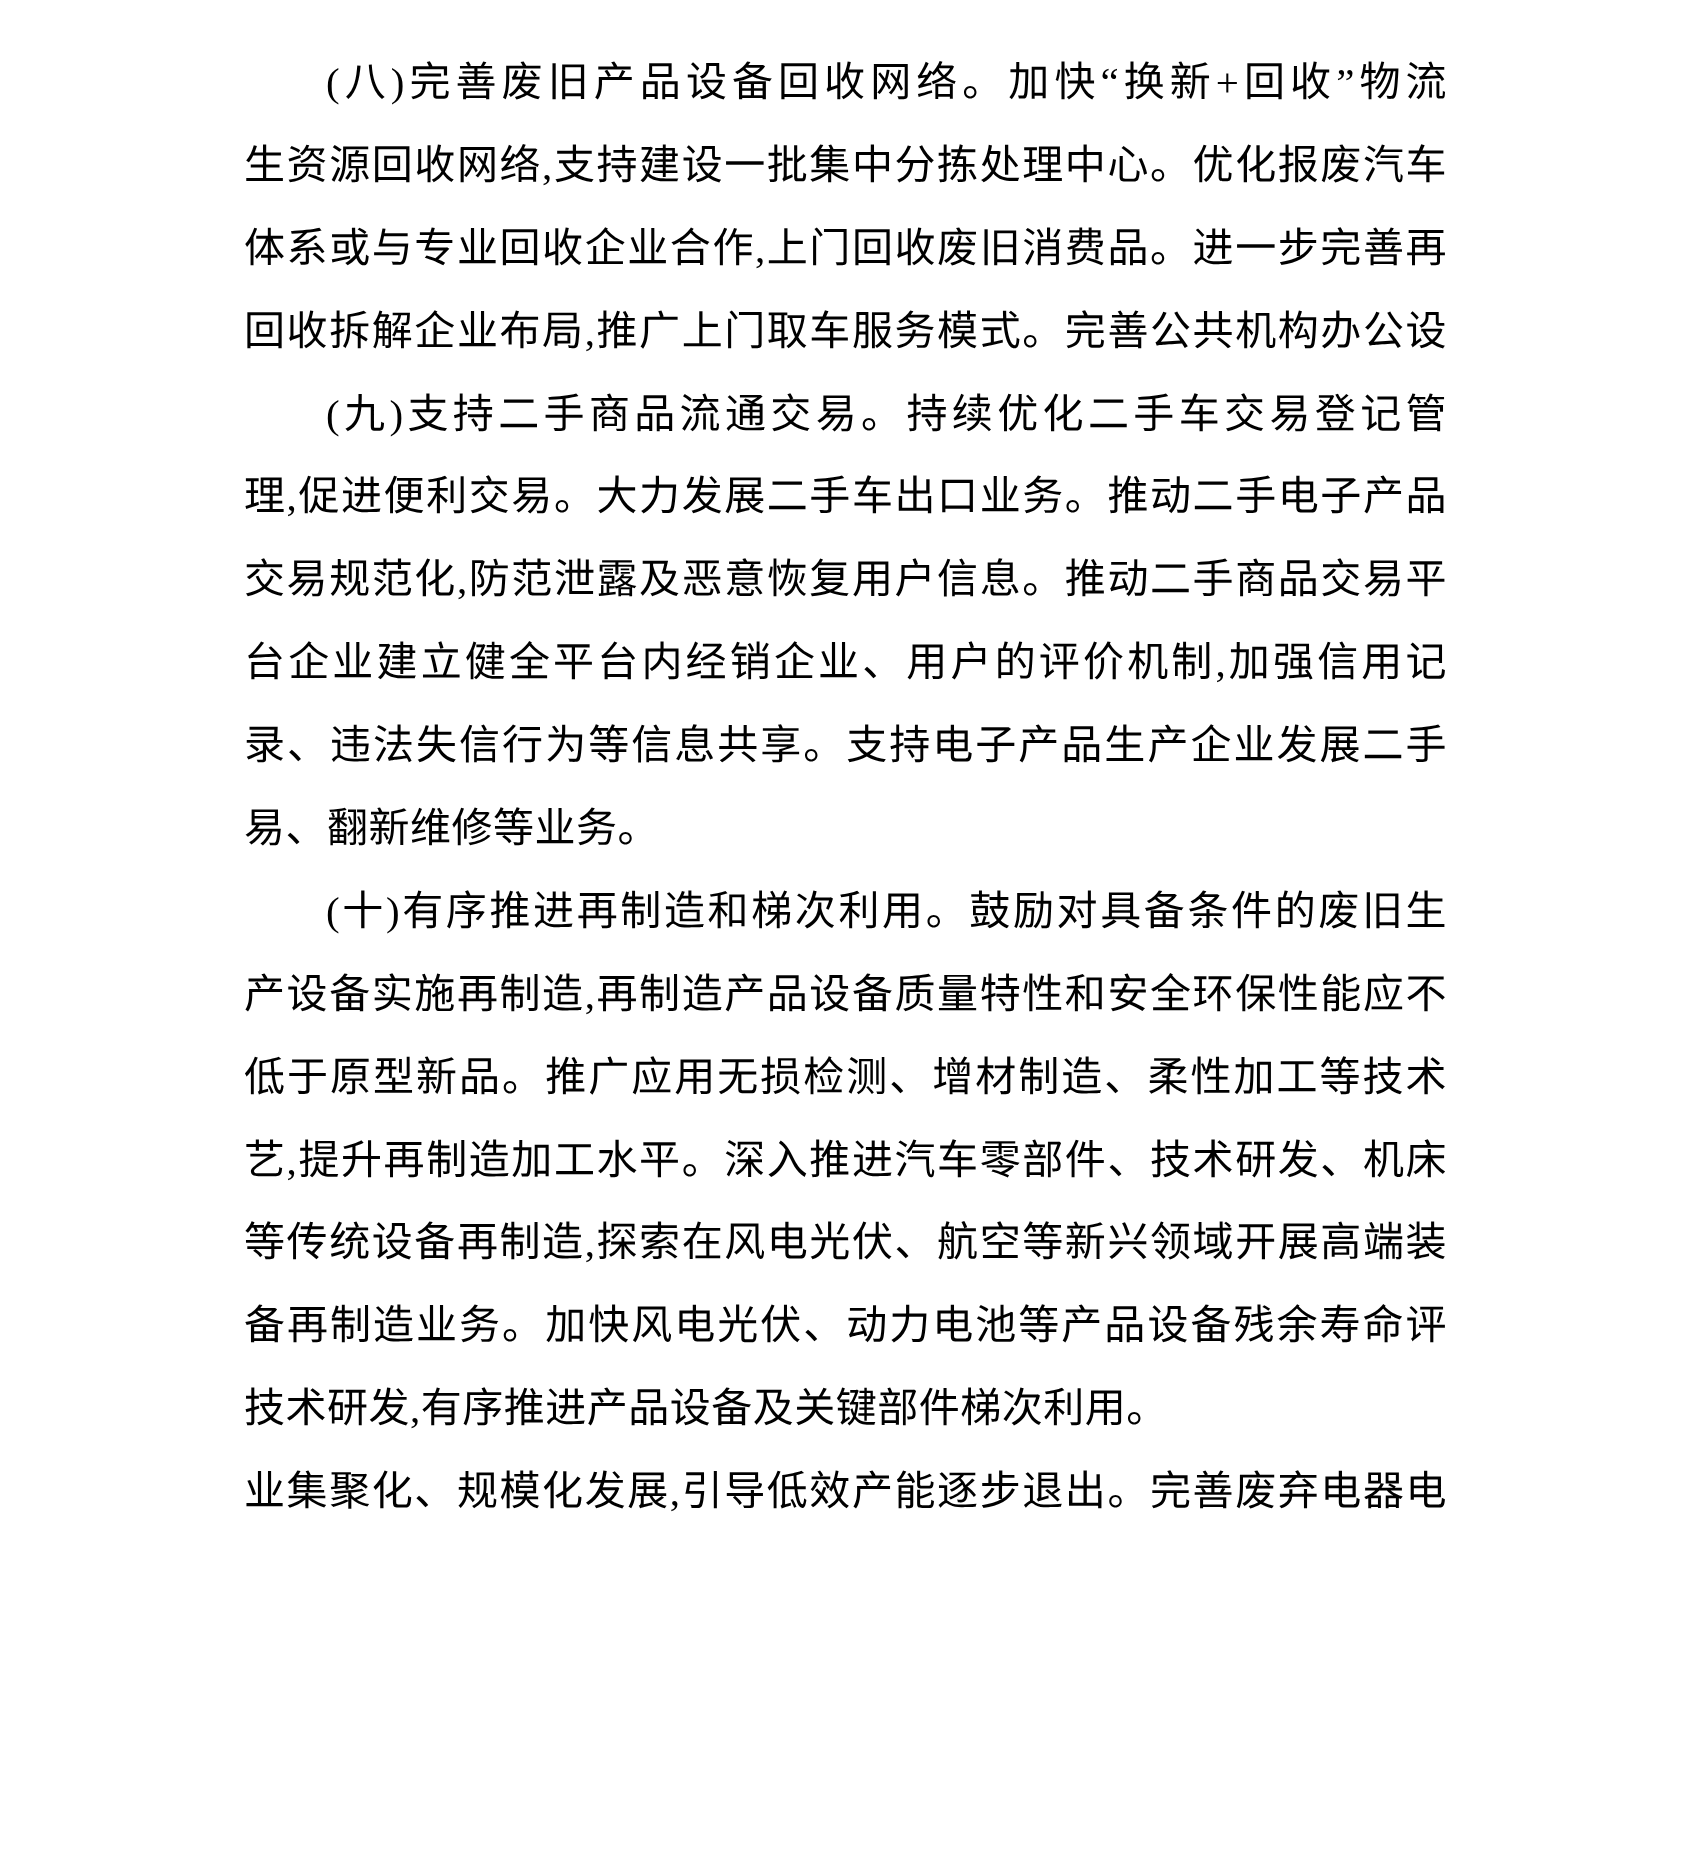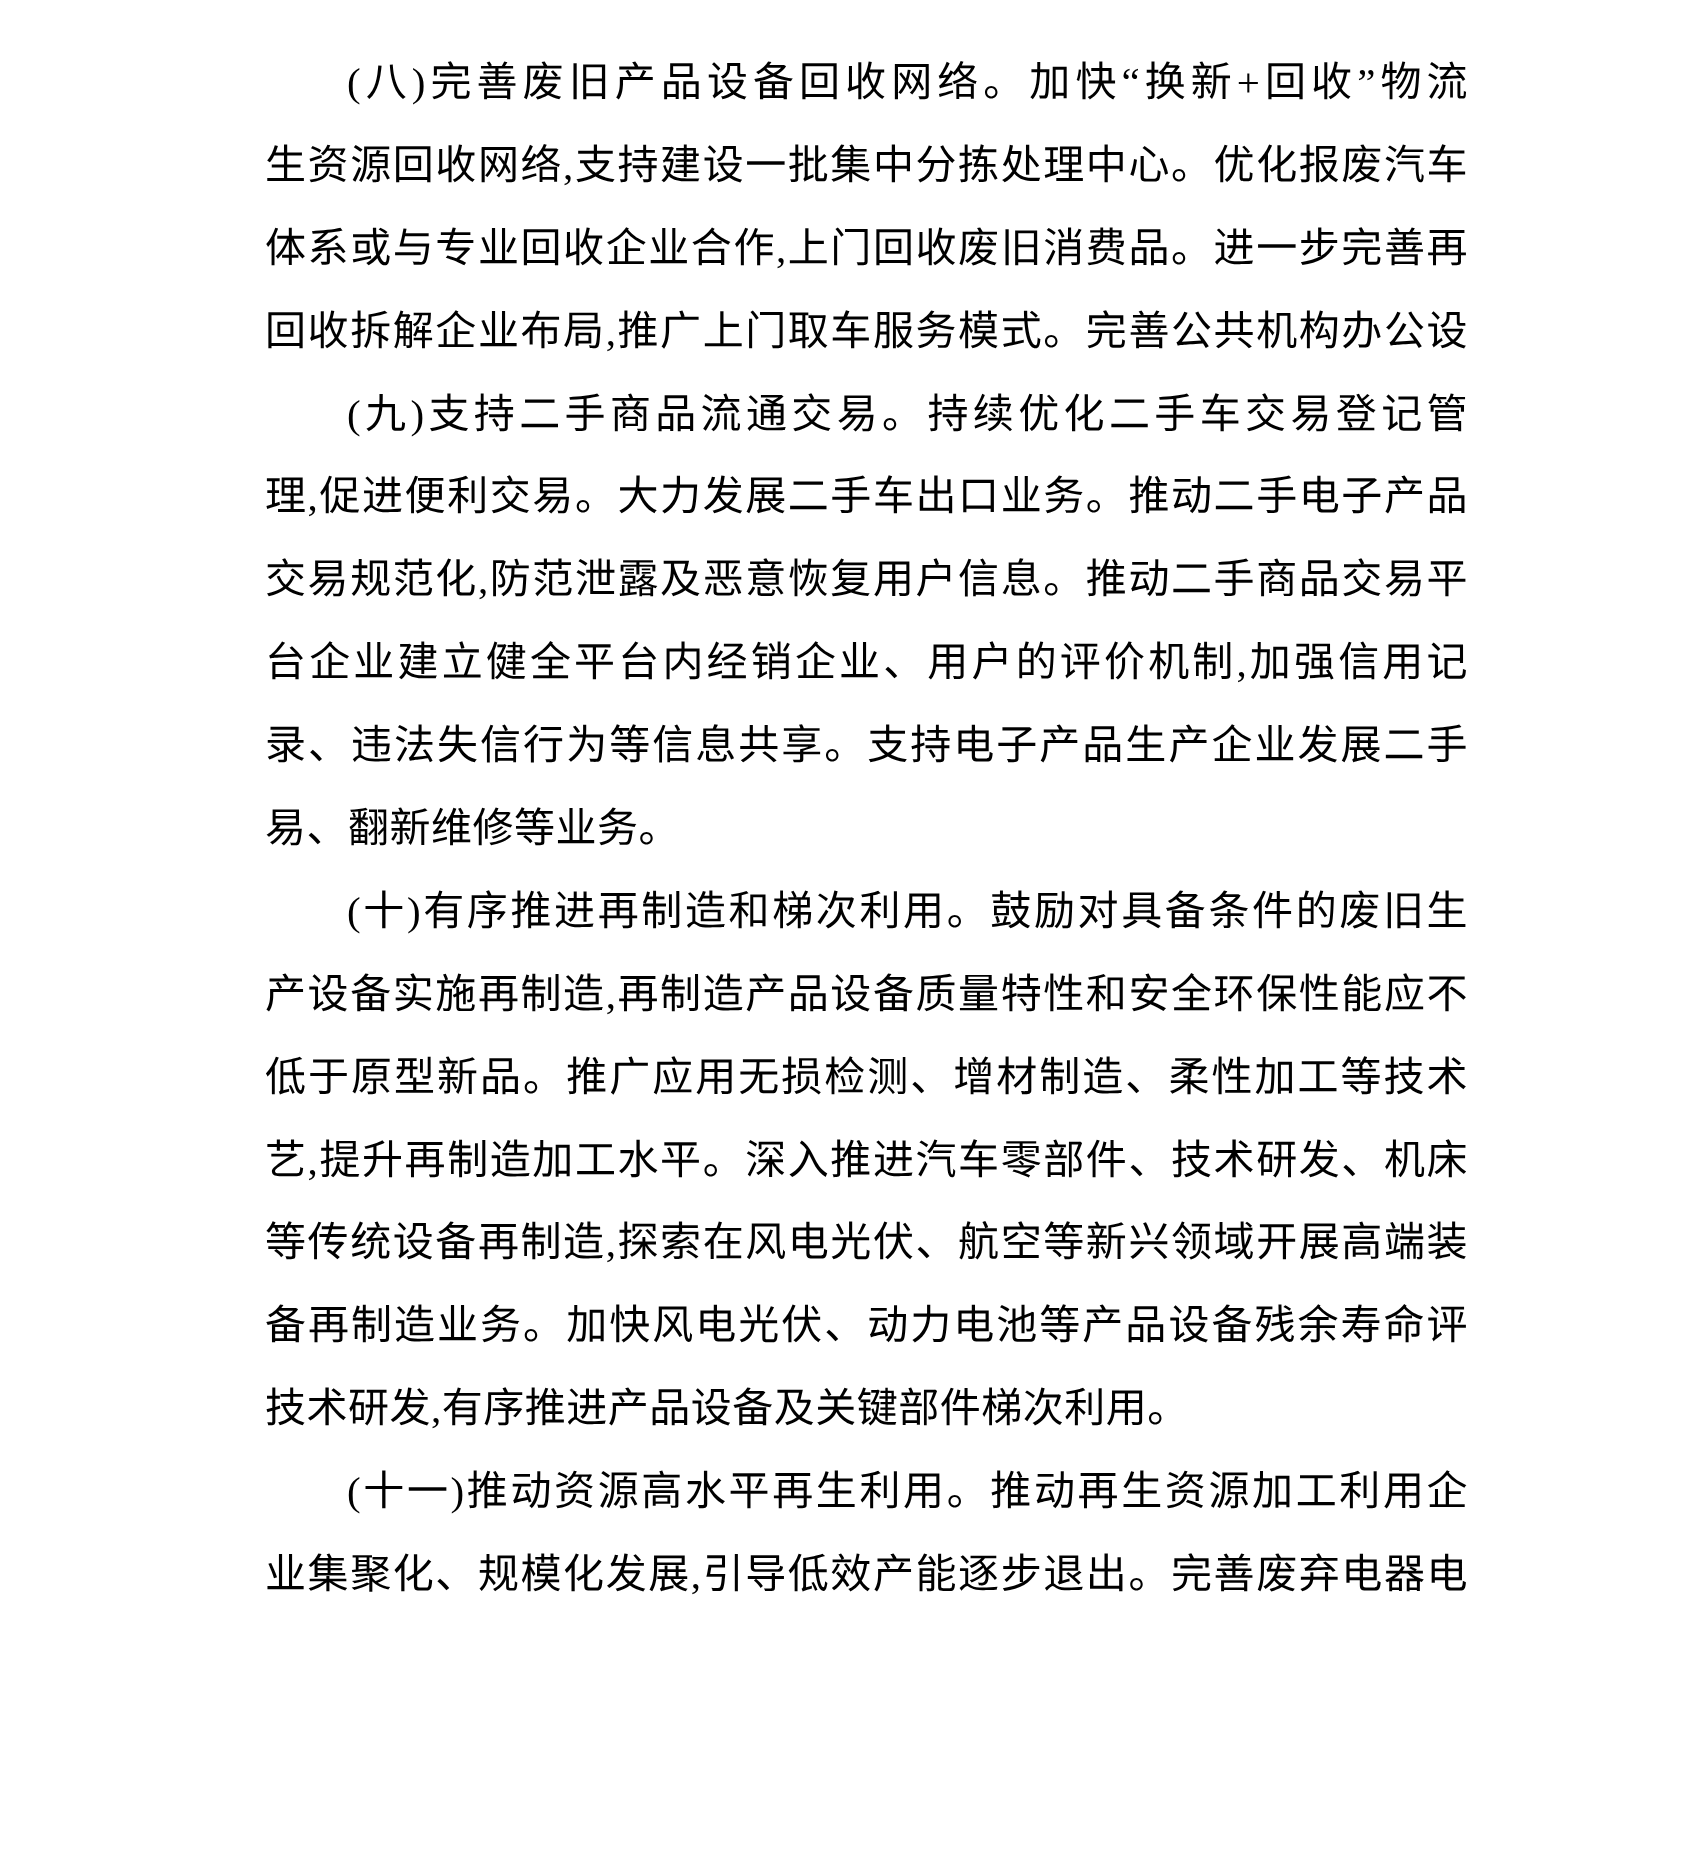--- a/index.html
+++ b/index.html
@@ -11,21 +11,21 @@
     position: relative;
     width: 1700px;
     height: 1858px;
     background: #ffffff;
     overflow: hidden;
     font-family: "Liberation Serif", "DejaVu Serif", serif;
     color: #000000;
   }
   .text-column {
     position: absolute;
-    left: 265px;
+    left: 244px;
     top: 41px;
     width: 1203px;
   }
   .text-line {
     font-size: 41px;
     line-height: 82.9px;
     height: 82.9px;
     text-align: justify;
     text-align-last: justify;
     text-justify: inter-character;
@@ -62,16 +62,15 @@
       <div class="text-line"><span class="seg-fangsong">台企业建立健全平台内经销企业、用户的评价机制,加强信用记</span></div>
       <div class="text-line"><span class="seg-fangsong">录、违法失信行为等信息共享。支持电子产品生产企业发展二手交</span></div>
       <div class="text-line para-end"><span class="seg-fangsong">易、翻新维修等业务。</span></div>
       <div class="text-line indent"><span class="seg-kai">(十)有序推进再制造和梯次利用。</span><span class="seg-fangsong">鼓励对具备条件的废旧生</span></div>
       <div class="text-line"><span class="seg-fangsong">产设备实施再制造,再制造产品设备质量特性和安全环保性能应不</span></div>
       <div class="text-line"><span class="seg-fangsong">低于原型新品。推广应用无损检测、增材制造、柔性加工等技术工</span></div>
       <div class="text-line"><span class="seg-fangsong">艺,提升再制造加工水平。深入推进汽车零部件、技术研发、机床</span></div>
       <div class="text-line"><span class="seg-fangsong">等传统设备再制造,探索在风电光伏、航空等新兴领域开展高端装</span></div>
       <div class="text-line"><span class="seg-fangsong">备再制造业务。加快风电光伏、动力电池等产品设备残余寿命评估</span></div>
       <div class="text-line para-end"><span class="seg-fangsong">技术研发,有序推进产品设备及关键部件梯次利用。</span></div>
-      <div class="text-line indent"><span class="seg-kai">(十一)推动资源高水平再生利用。</span><span class="seg-fangsong">推动再生资源加工利用企</span></div>
       <div class="text-line"><span class="seg-fangsong">业集聚化、规模化发展,引导低效产能逐步退出。完善废弃电器电</span></div>
     </div>
 </div>
 
 </body></html>

